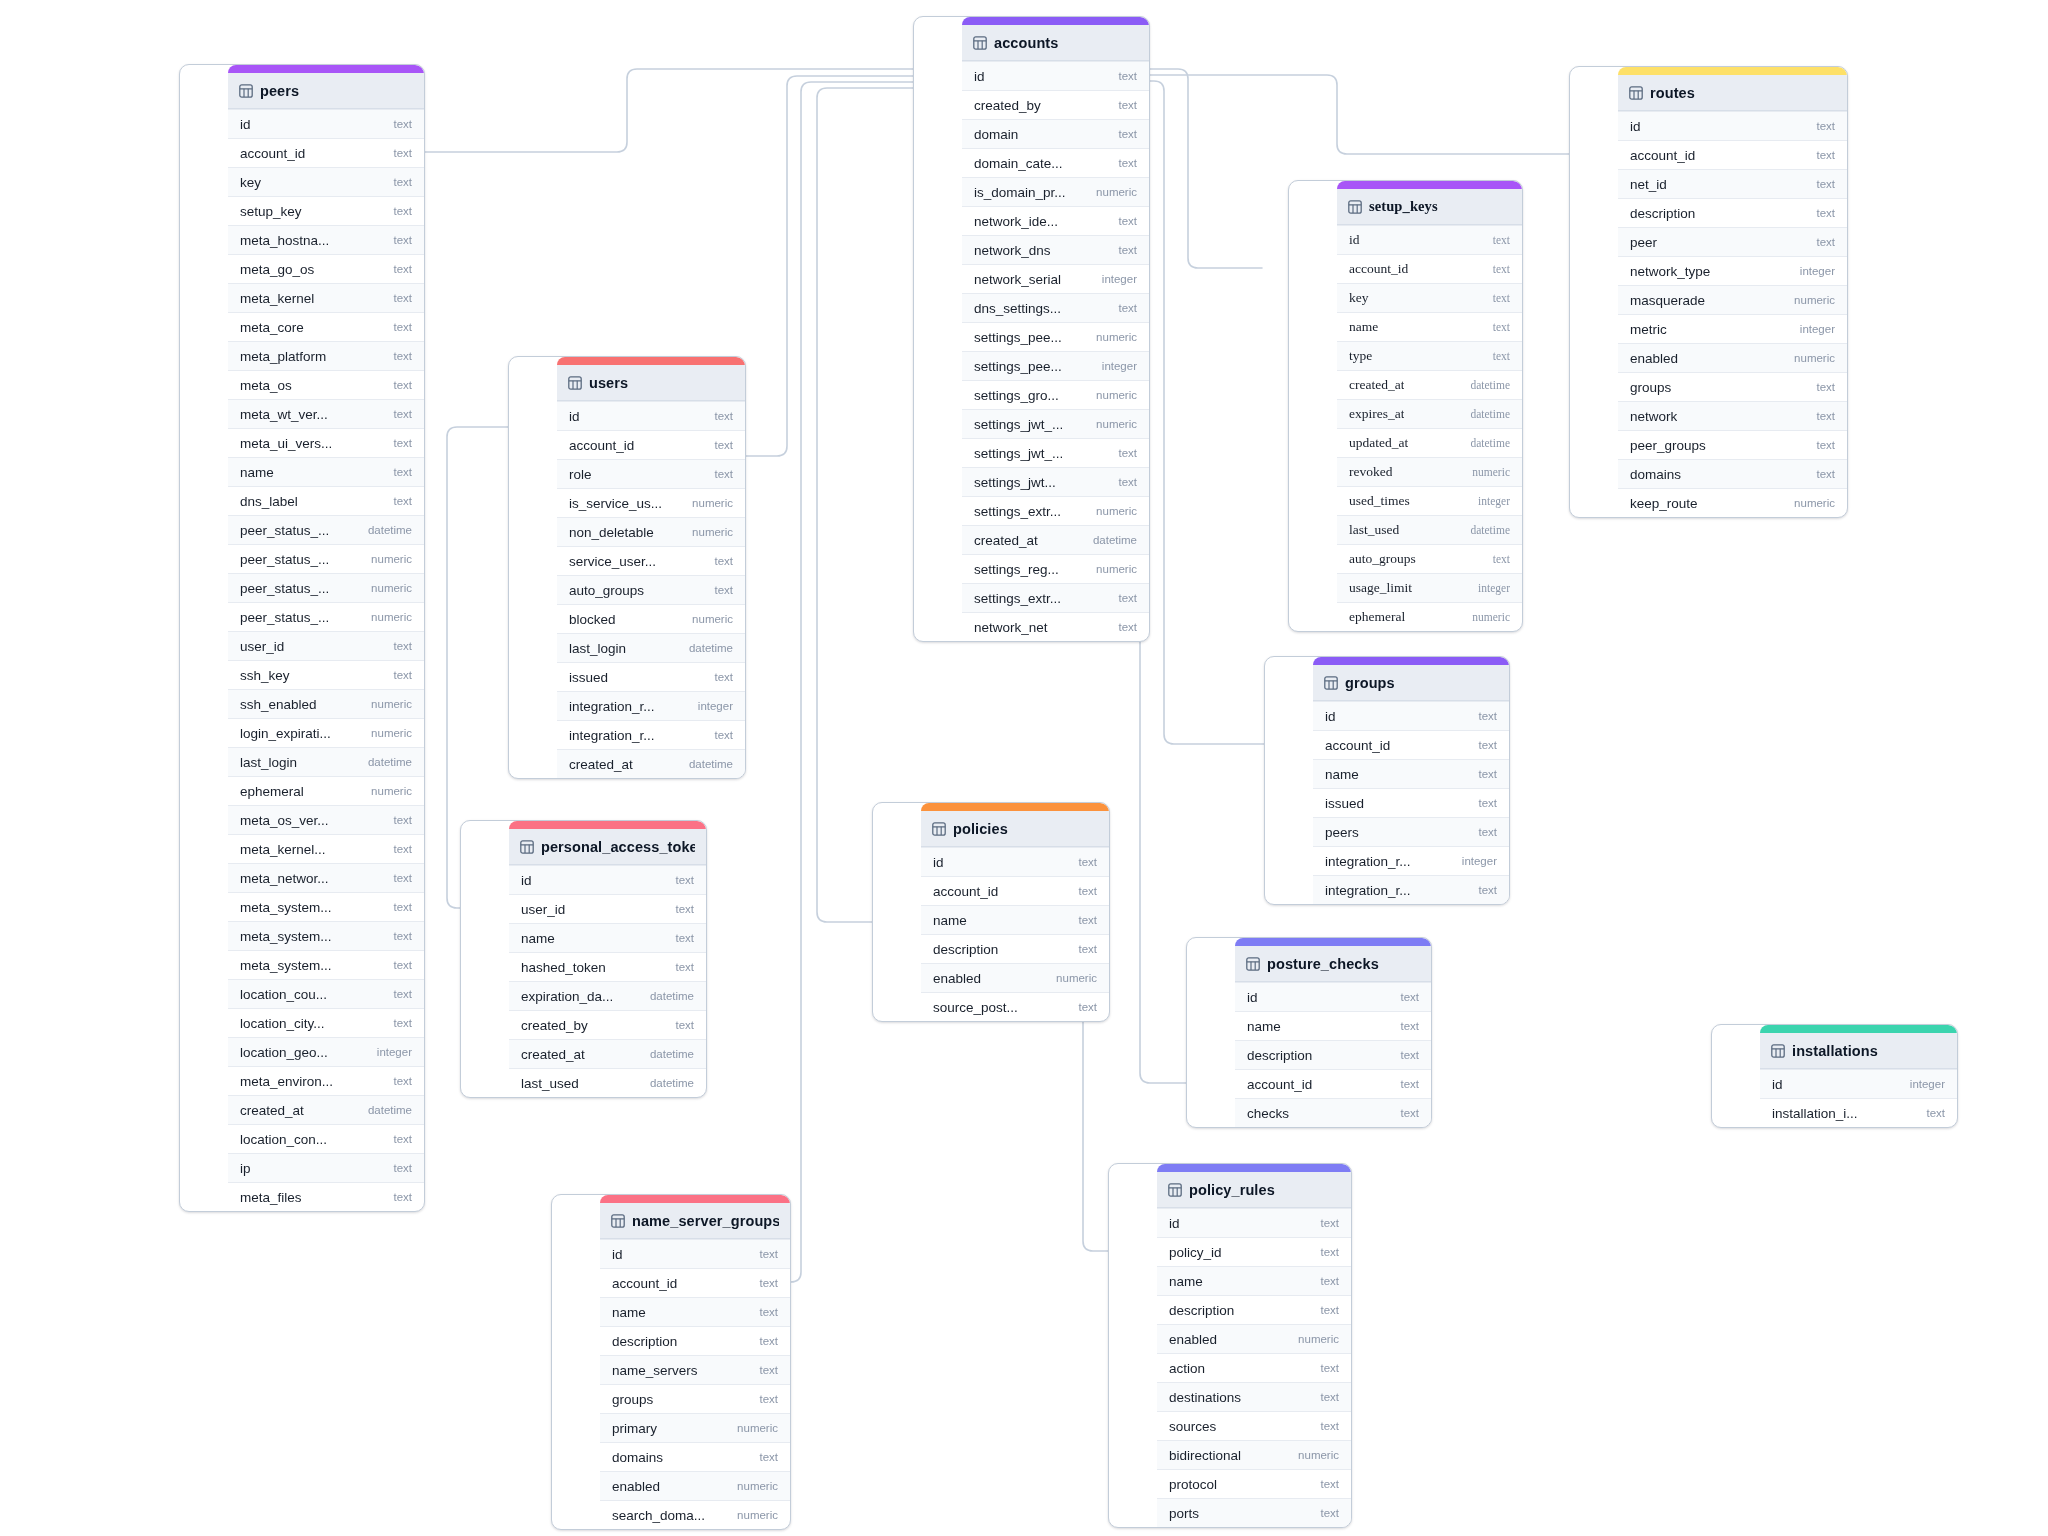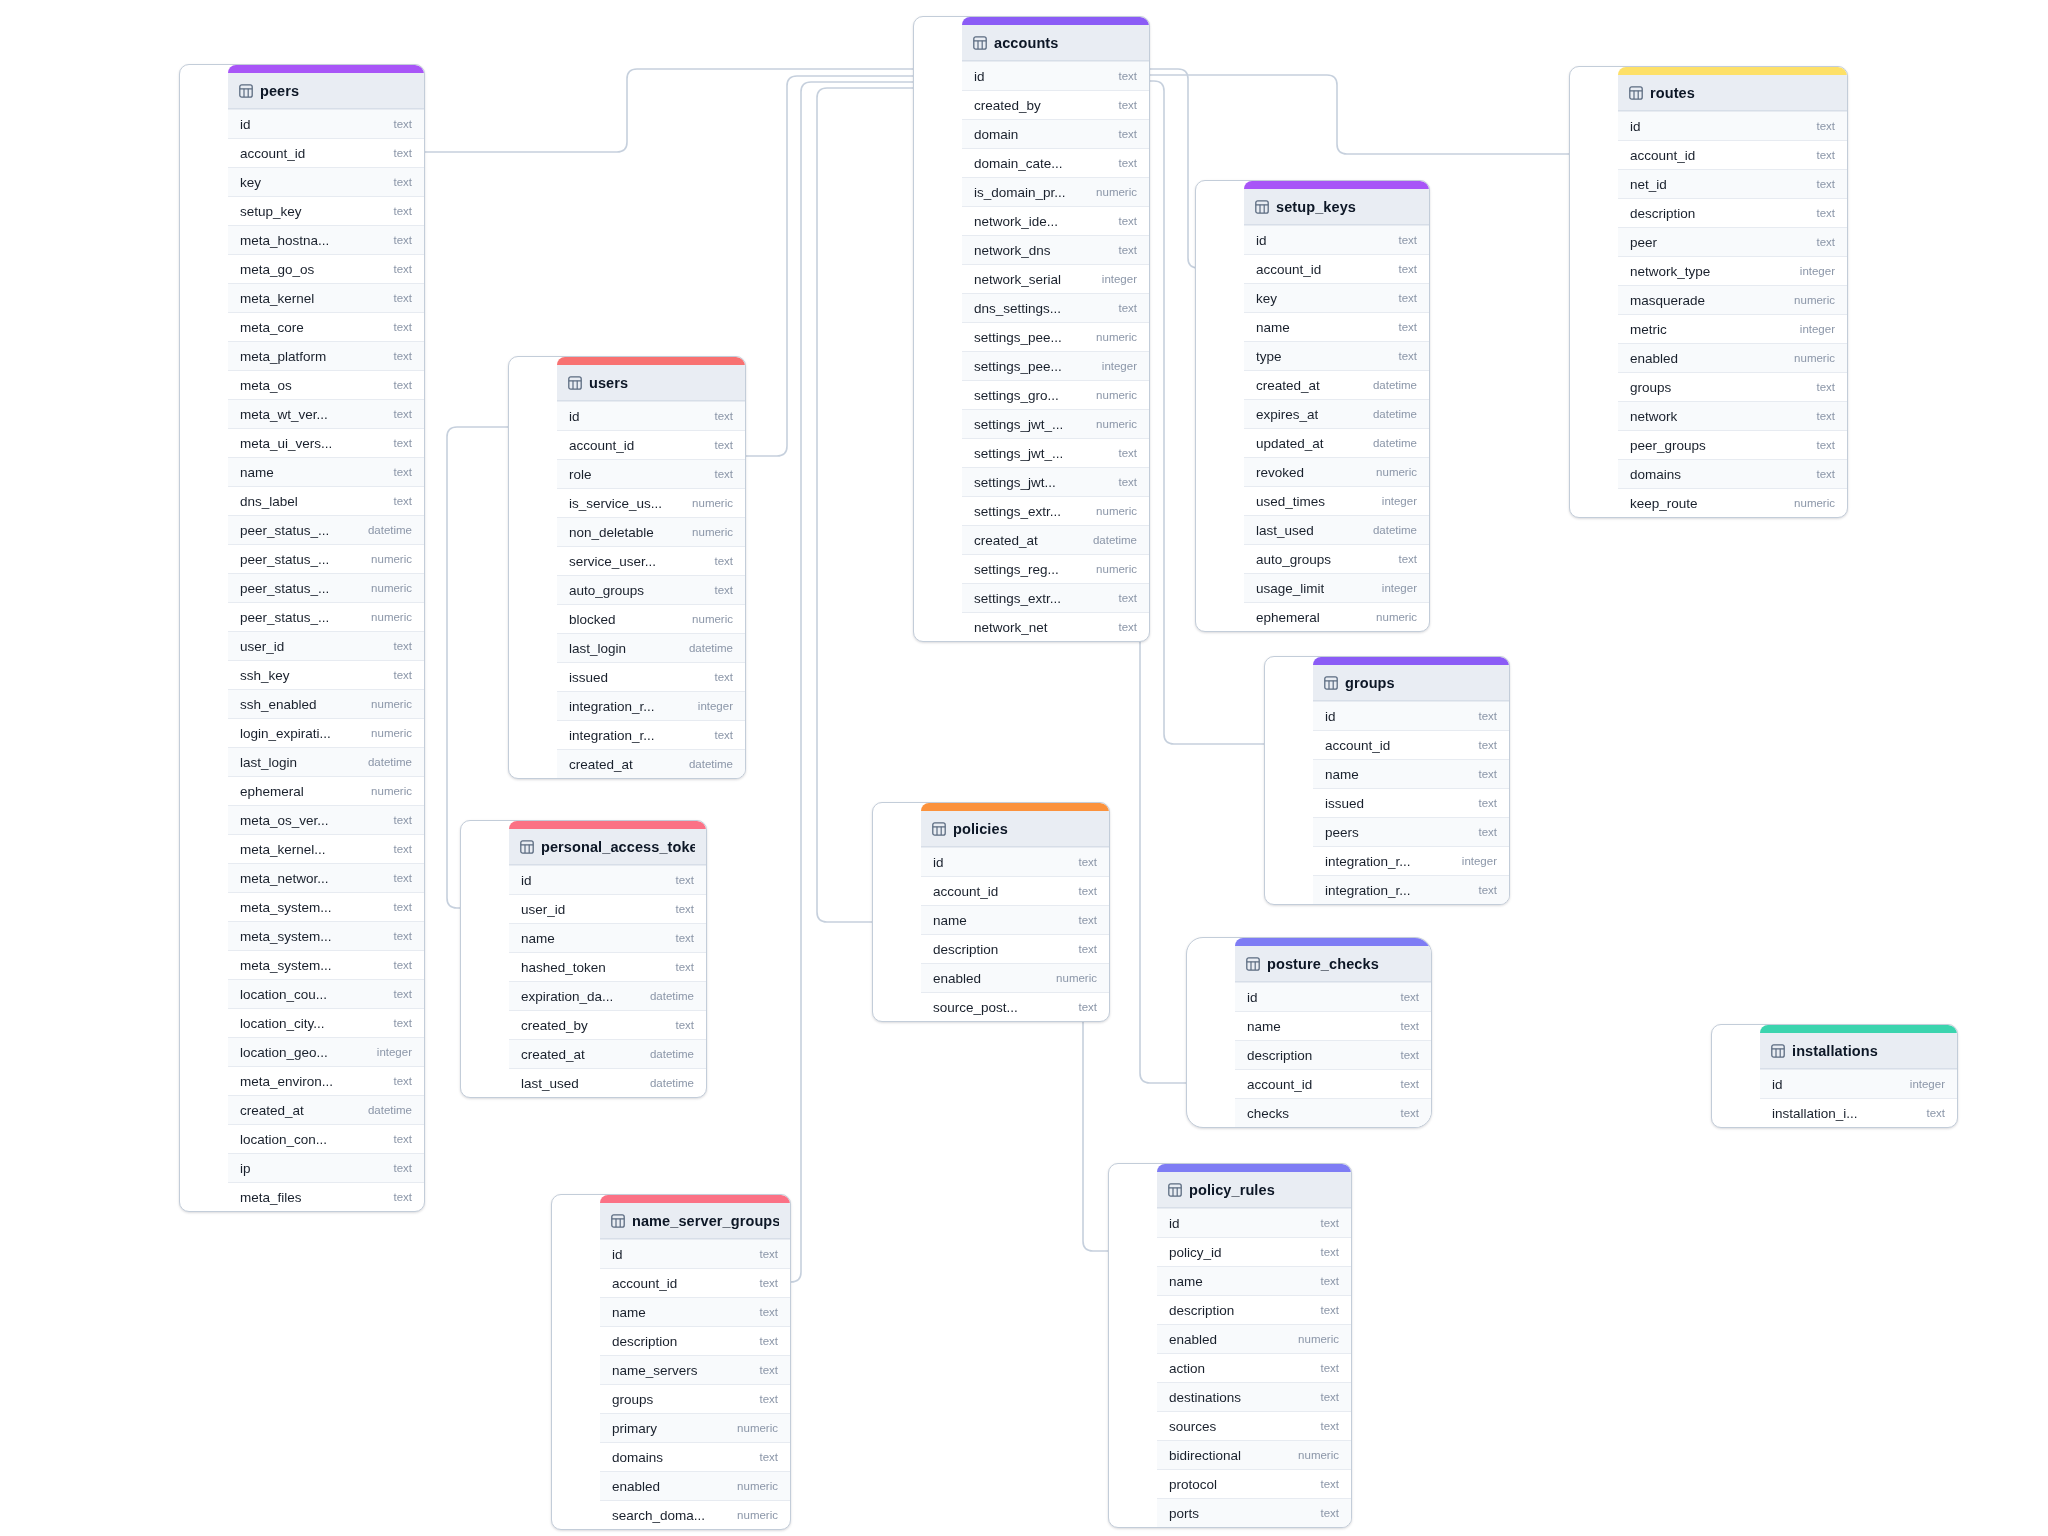--- a/index.html
+++ b/index.html
@@ -554,21 +554,21 @@
       </div>
       <div class="trow">
         <span class="fname">protocol</span>
         <span class="ftype">text</span>
       </div>
       <div class="trow alt">
         <span class="fname">ports</span>
         <span class="ftype">text</span>
       </div>
     </div>
-    <div class="table" style="left: 1195px; top: 180px; width: 185px;">
+    <div class="table" style="left: 1288px; top: 180px; width: 185px; font-family: Liberation Serif, serif;">
       <div class="accent" style="background: rgb(168, 85, 247);"></div>
       <div class="thead">
         <span class="ticon">
           <svg width="14" height="14" viewBox="0 0 14 14" fill="none">
             <rect x="0.8" y="0.8" width="12.4" height="12.4" rx="2" stroke="currentColor" stroke-width="1.3"></rect>
             <line x1="0.8" y1="4.8" x2="13.2" y2="4.8" stroke="currentColor" stroke-width="1.2"></line>
             <line x1="5" y1="4.8" x2="5" y2="13" stroke="currentColor" stroke-width="1.2"></line>
             <line x1="9.2" y1="4.8" x2="9.2" y2="13" stroke="currentColor" stroke-width="1.2"></line>
           </svg>
         </span>
@@ -666,21 +666,21 @@
       </div>
       <div class="trow">
         <span class="fname">integration_r...</span>
         <span class="ftype">integer</span>
       </div>
       <div class="trow alt">
         <span class="fname">integration_r...</span>
         <span class="ftype">text</span>
       </div>
     </div>
-    <div class="table" style="left: 1186px; top: 937px; width: 196px; border-radius: 17px;">
+    <div class="table" style="left: 1186px; top: 937px; width: 196px;">
       <div class="accent" style="background: rgb(126, 124, 244);"></div>
       <div class="thead">
         <span class="ticon">
           <svg width="14" height="14" viewBox="0 0 14 14" fill="none">
             <rect x="0.8" y="0.8" width="12.4" height="12.4" rx="2" stroke="currentColor" stroke-width="1.3"></rect>
             <line x1="0.8" y1="4.8" x2="13.2" y2="4.8" stroke="currentColor" stroke-width="1.2"></line>
             <line x1="5" y1="4.8" x2="5" y2="13" stroke="currentColor" stroke-width="1.2"></line>
             <line x1="9.2" y1="4.8" x2="9.2" y2="13" stroke="currentColor" stroke-width="1.2"></line>
           </svg>
         </span>

